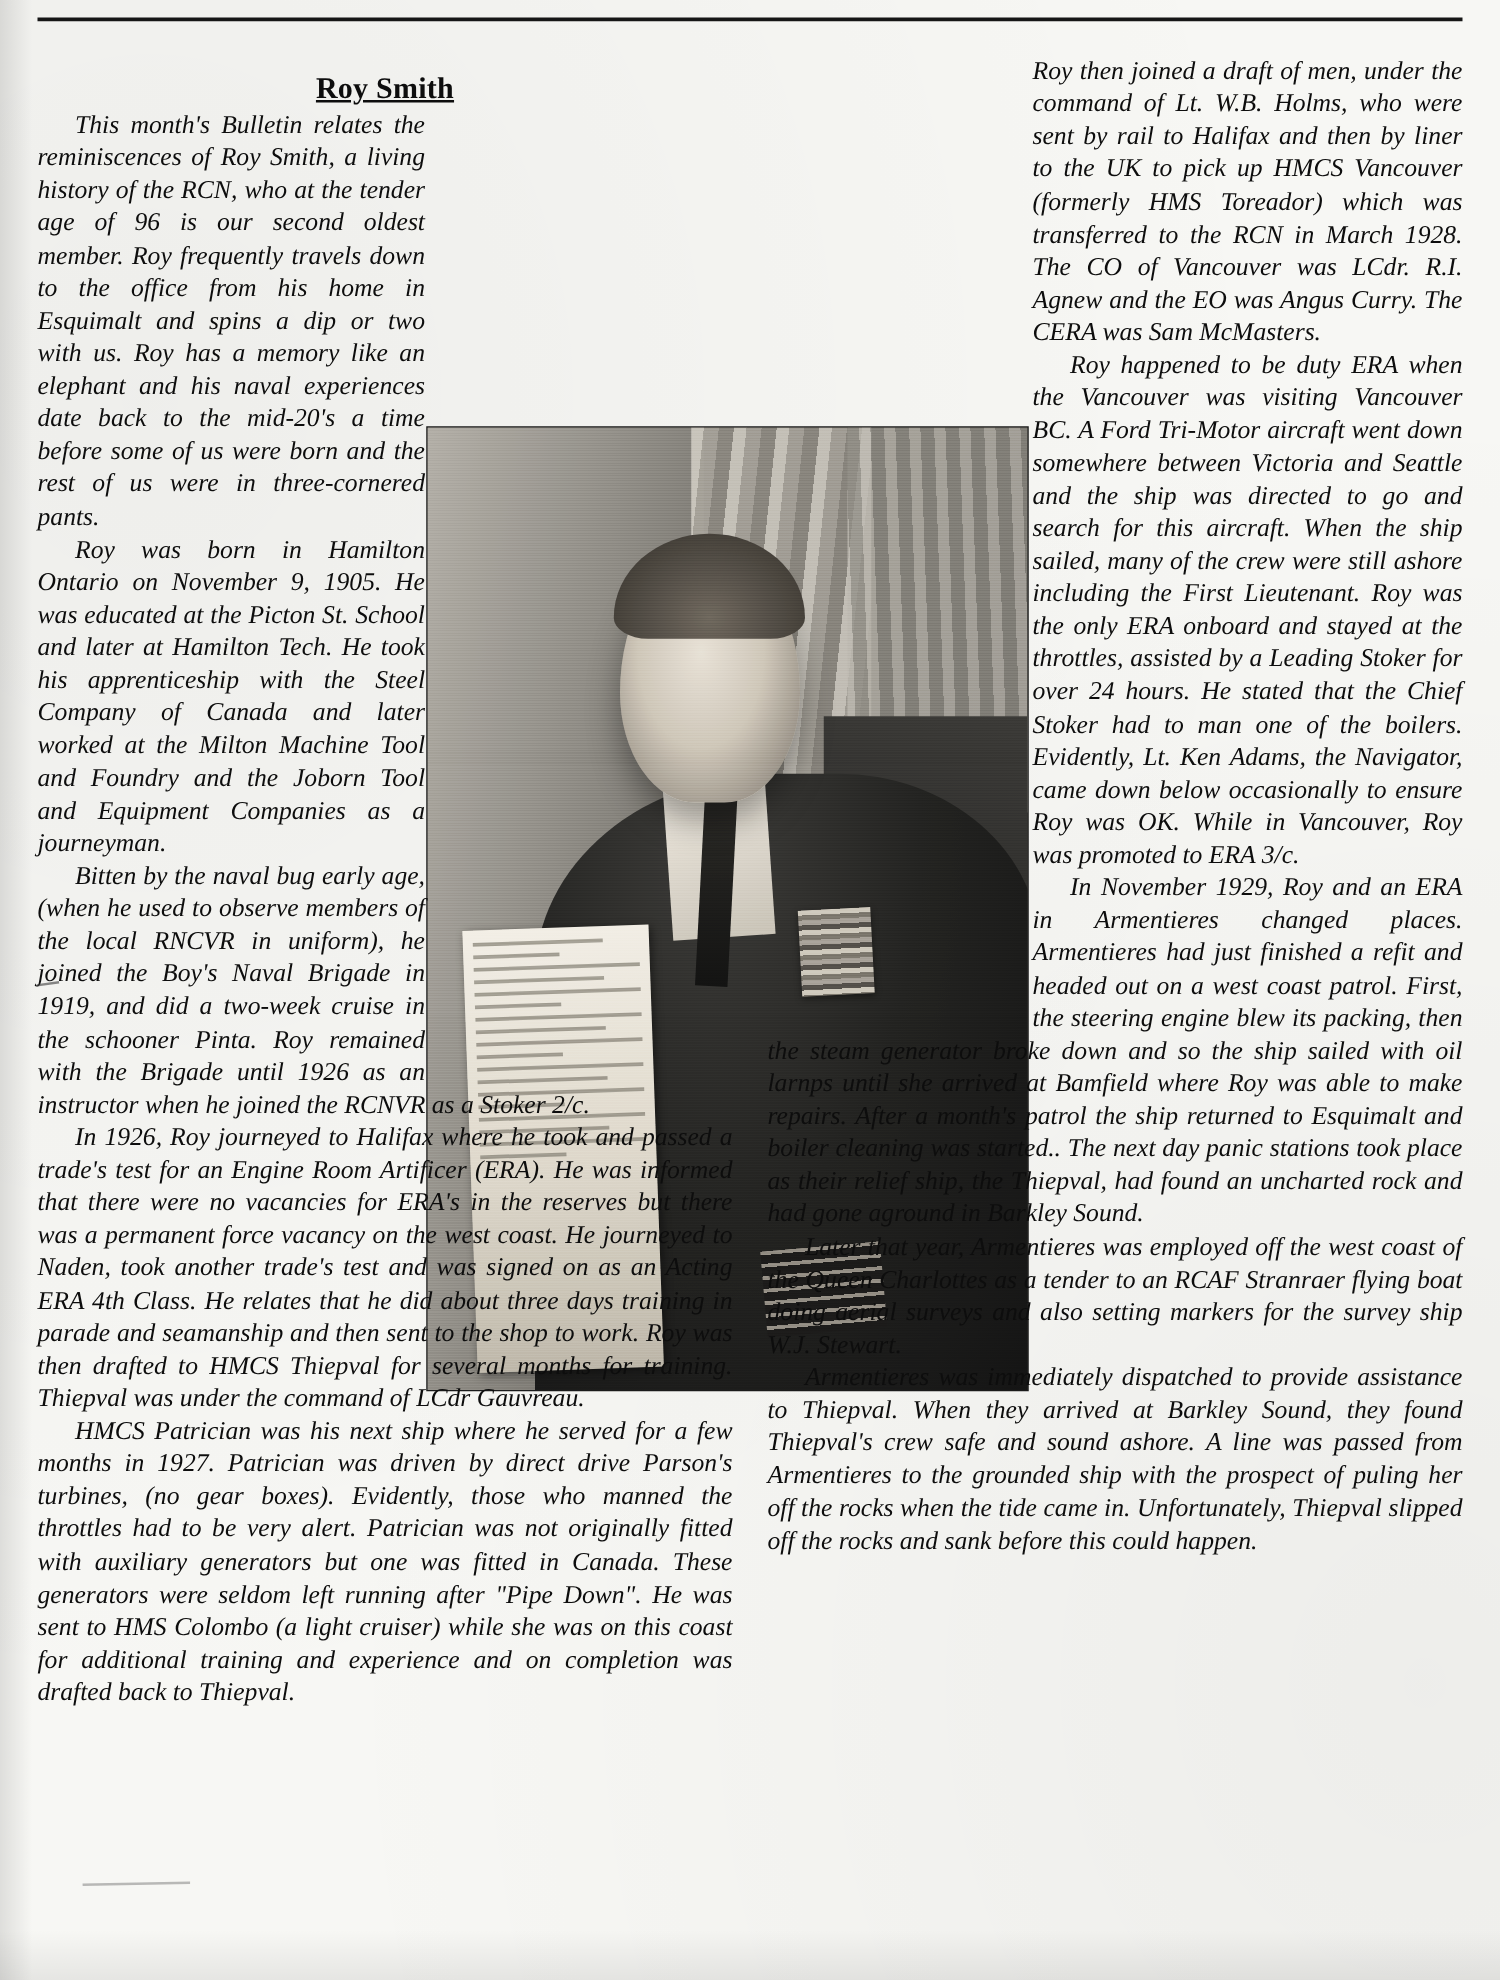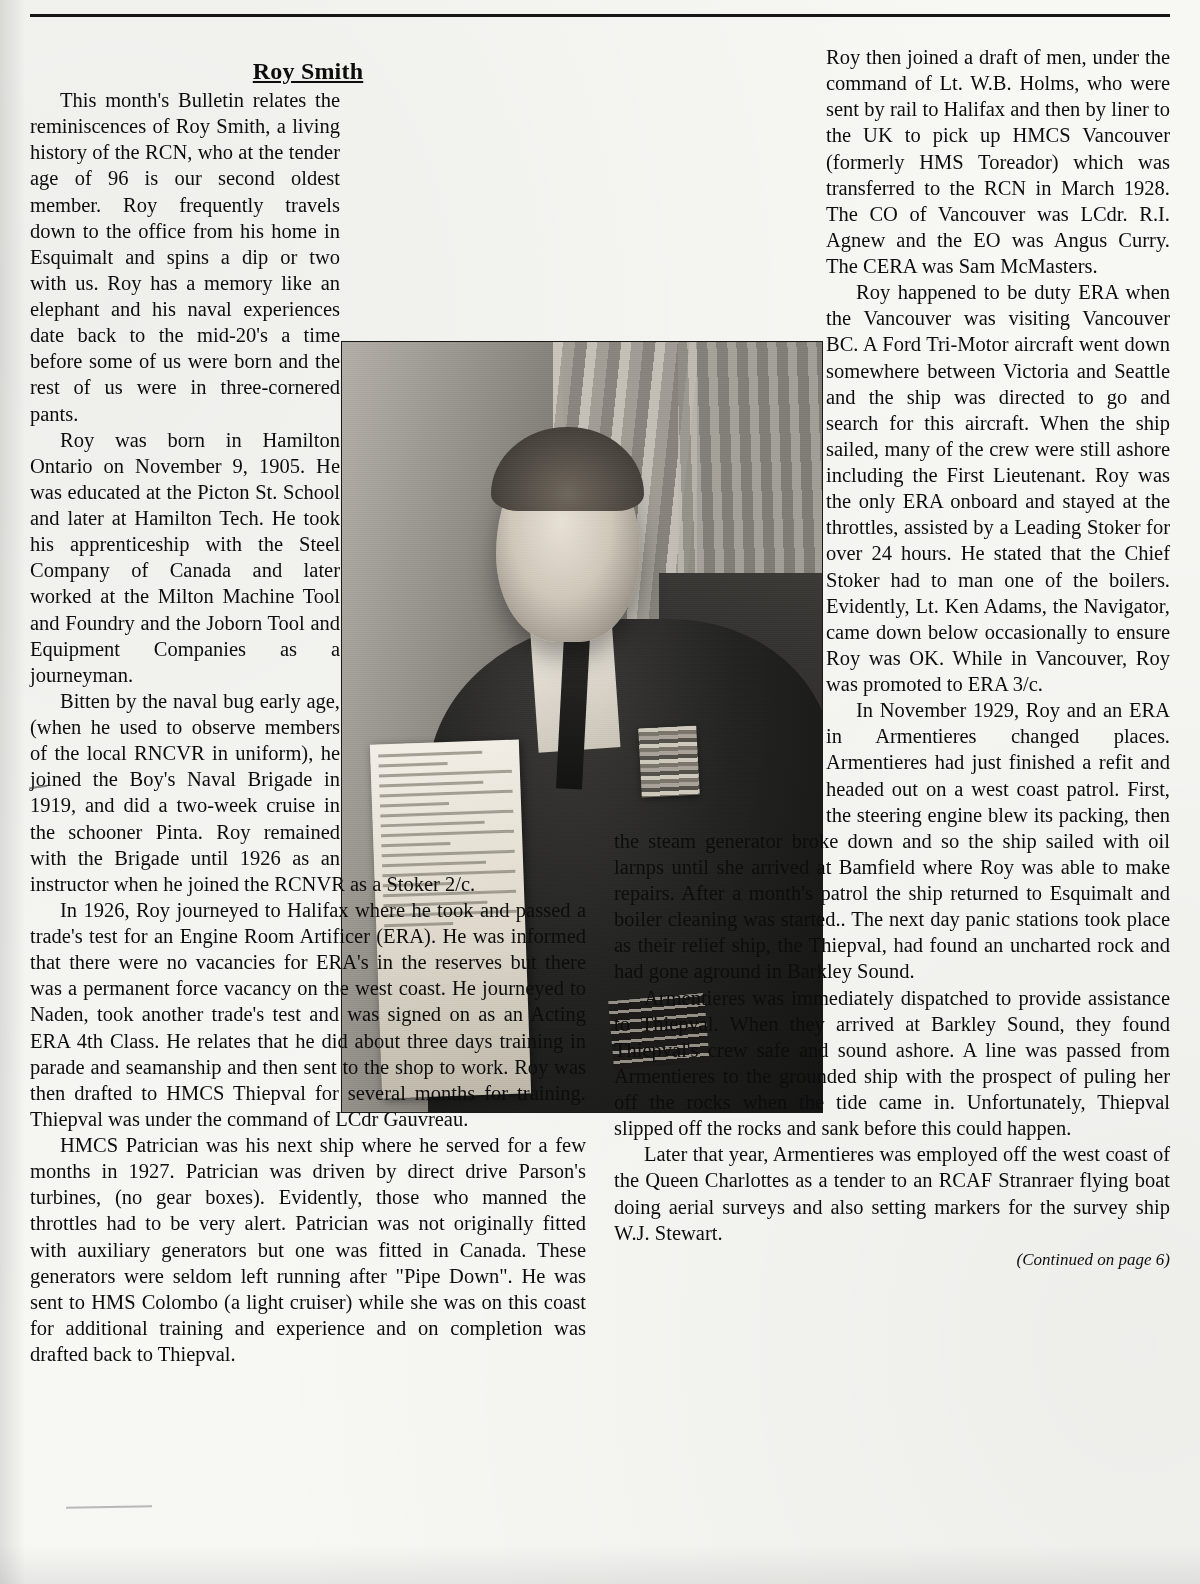--- a/index.html
+++ b/index.html
@@ -68,20 +68,21 @@
   .col-left { left: 0; }
   .col-right { left: 584px; }
 
   p {
     margin: 0;
     font-size: 20.5px;
     line-height: 1.275;
     text-align: justify;
     text-indent: 30px;
     hyphens: manual;
+    font-style: italic;
   }
   p.noindent { text-indent: 0; }
 
   
   .photo-wrap {
     position: absolute;
     left: 312px;
     top: 298px;
     width: 480px;
     height: 770px;
@@ -278,21 +279,20 @@
       <p>Bitten by the naval bug early age,(when he used to observe members of the local RNCVR in uniform), he joined the Boy's Naval Brigade in 1919, and did a two-week cruise in the schooner Pinta. Roy remained with the Brigade until 1926 as an instructor when he joined the RCNVR as a Stoker 2/c.</p>
       <p>In 1926, Roy journeyed to Halifax where he took and passed a trade's test for an Engine Room Artificer (ERA). He was informed that there were no vacancies for ERA's in the reserves but there was a permanent force vacancy on the west coast. He journeyed to Naden, took another trade's test and was signed on as an Acting ERA 4th Class. He relates that he did about three days training in parade and seamanship and then sent to the shop to work. Roy was then drafted to HMCS Thiepval for several months for training. Thiepval was under the command of LCdr Gauvreau.</p>
       <p>HMCS Patrician was his next ship where he served for a few months in 1927. Patrician was driven by direct drive Parson's turbines, (no gear boxes). Evidently, those who manned the throttles had to be very alert. Patrician was not originally fitted with auxiliary generators but one was fitted in Canada. These generators were seldom left running after "Pipe Down". He was sent to HMS Colombo (a light cruiser) while she was on this coast for additional training and experience and on completion was drafted back to Thiepval.</p>
     </div>
 
     <div class="col col-right">
       <div class="shape-right"></div>
       <p class="noindent">Roy then joined a draft of men, under the command of Lt. W.B. Holms, who were sent by rail to Halifax and then by liner to the UK to pick up HMCS Vancouver (formerly HMS Toreador) which was transferred to the RCN in March 1928. The CO of Vancouver was LCdr. R.I. Agnew and the EO was Angus Curry. The CERA was Sam McMasters.</p>
       <p>Roy happened to be duty ERA when the Vancouver was visiting Vancouver BC. A Ford Tri-Motor aircraft went down somewhere between Victoria and Seattle and the ship was directed to go and search for this aircraft. When the ship sailed, many of the crew were still ashore including the First Lieutenant. Roy was the only ERA onboard and stayed at the throttles, assisted by a Leading Stoker for over 24 hours. He stated that the Chief Stoker had to man one of the boilers. Evidently, Lt. Ken Adams, the Navigator, came down below occasionally to ensure Roy was OK. While in Vancouver, Roy was promoted to ERA 3/c.</p>
       <p>In November 1929, Roy and an ERA in Armentieres changed places. Armentieres had just finished a refit and headed out on a west coast patrol. First, the steering engine blew its packing, then the steam generator broke down and so the ship sailed with oil larnps until she arrived at Bamfield where Roy was able to make repairs. After a month's patrol the ship returned to Esquimalt and boiler cleaning was started.. The next day panic stations took place as their relief ship, the Thiepval, had found an uncharted rock and had gone aground in Barkley Sound.</p>
+      <p>Later that year, Armentieres was employed off the west coast of the Queen Charlottes as a tender to an RCAF Stranraer flying boat doing aerial surveys and also setting markers for the survey ship W.J. Stewart.</p>
       <p>Armentieres was immediately dispatched to provide assistance to Thiepval. When they arrived at Barkley Sound, they found Thiepval's crew safe and sound ashore. A line was passed from Armentieres to the grounded ship with the prospect of puling her off the rocks when the tide came in. Unfortunately, Thiepval slipped off the rocks and sank before this could happen.</p>
-      <p>Later that year, Armentieres was employed off the west coast of the Queen Charlottes as a tender to an RCAF Stranraer flying boat doing aerial surveys and also setting markers for the survey ship W.J. Stewart.</p>
-      <div class="continued">(Continued on page 6)</div>
     </div>
 
     <div class="scribble"></div>
     <div class="scribble2"></div>
   </div>
 </div>
 
 </body></html>

